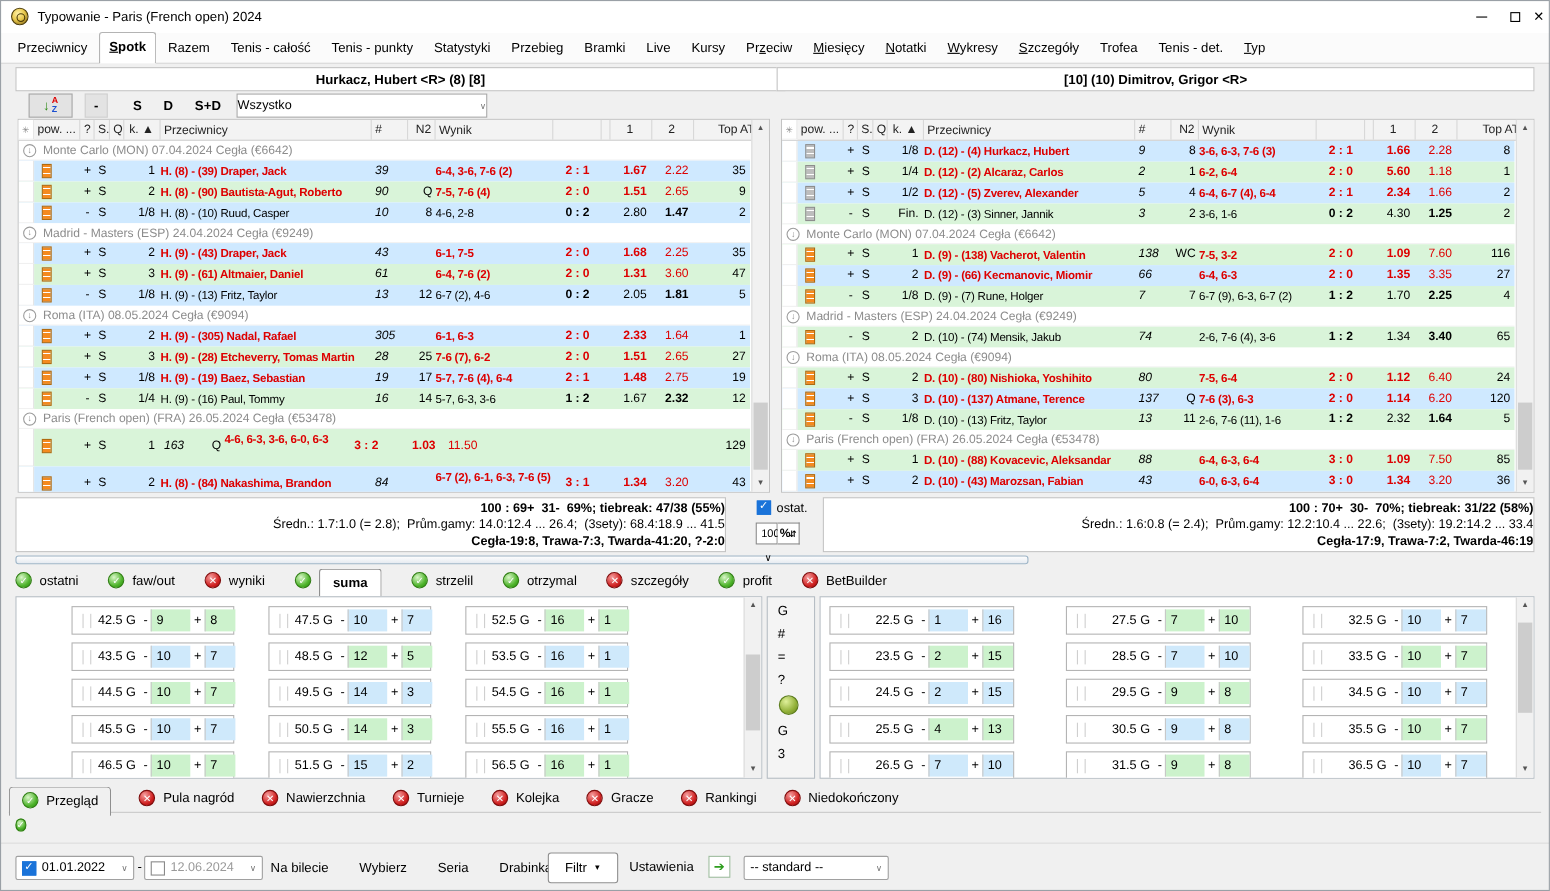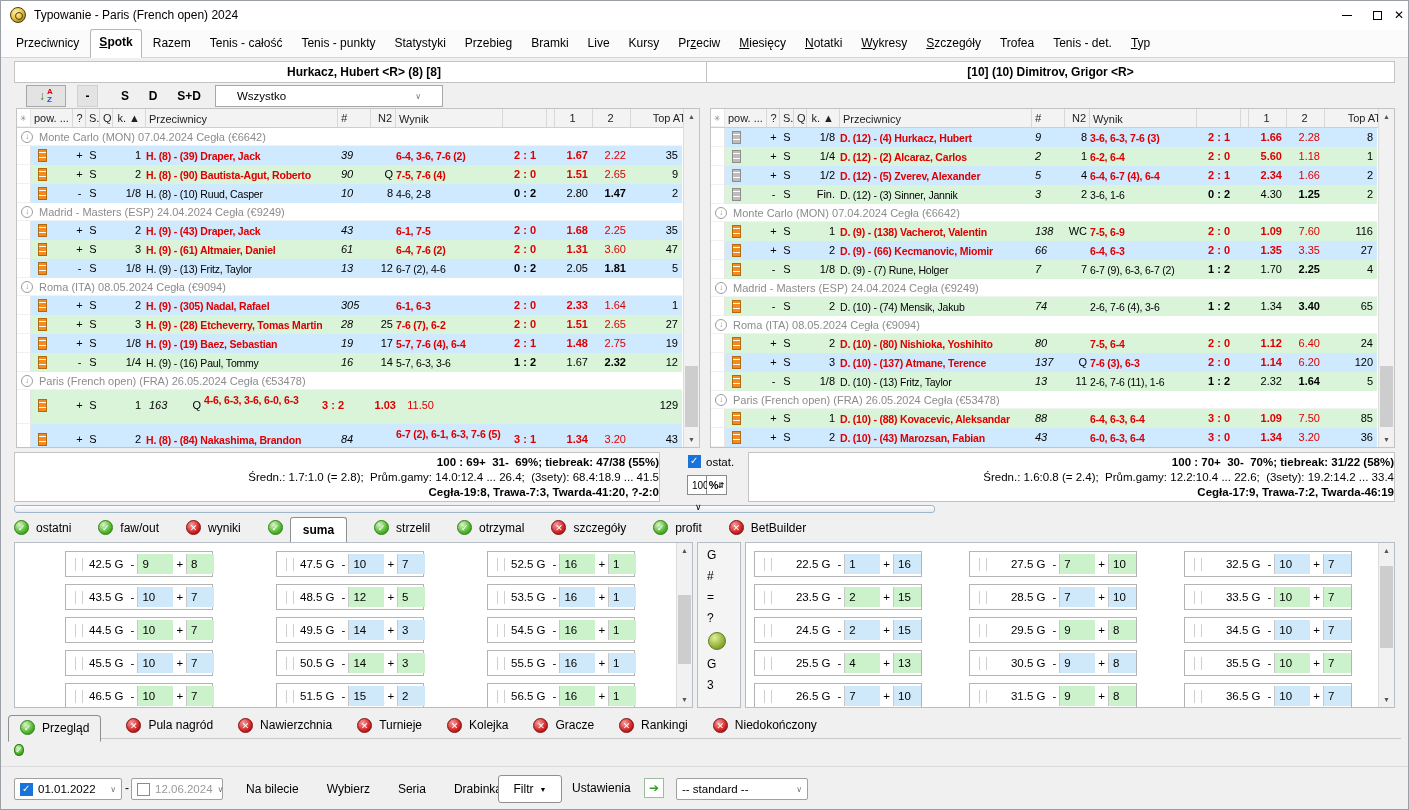--- a/index.html
+++ b/index.html
@@ -27,21 +27,21 @@
 #phL{left:14px;width:700px}#phR{left:706px;width:689px}
 
 #ltoolbar{position:absolute;left:14px;top:85px;width:686px;height:24px}
 #sortbtn{position:absolute;left:12px;top:0;width:40px;height:22px;background:#e3e3e3;border:1px solid #a7a7a7;display:flex;align-items:center;justify-content:center;gap:2px}
 #sortbtn .arr{color:#2a8a12;font-size:12px;font-weight:bold;line-height:10px}
 #sortbtn .az{display:flex;flex-direction:column;font-size:8px;line-height:8px;font-weight:bold}
 #sortbtn .az .a{color:#d00}#sortbtn .az .z{color:#1a4fd0}
 #minusbtn{position:absolute;left:63px;top:0;width:21px;height:22px;background:#e3e3e3;border:1px solid #d0d0d0;text-align:center;line-height:20px;font-weight:bold}
 .segbtn{position:absolute;top:0;height:22px;font-weight:bold;font-size:12px;line-height:22px;text-align:center}
 #seg-s{left:100px;width:22px}#seg-d{left:128px;width:22px}#seg-sd{left:156px;width:38px}
-#lfilter{position:absolute;left:201px;top:0;width:228px;height:22px;background:#fff;border:1px solid #a7a7a7;display:flex;align-items:center;padding:0 21px;font-size:11.5px}
+#lfilter{position:absolute;left:201px;top:0;width:228px;height:22px;background:#fff;border:1px solid #a7a7a7;display:flex;align-items:center;padding:0 0;font-size:11.5px}
 .chev{margin-left:auto;color:#777;font-size:8px}
 
 .ttable{position:absolute;top:108px;height:340px;background:#fff;border:1px solid #c3c3c3}
 #tableL{left:16px;width:684px}
 #tableR{left:710px;width:685px}
 .thead{display:flex;height:19px;background:#f3f3f3;border-bottom:1px solid #cfcfcf}
 .th{border-right:1px solid #d8d8d8;font-size:11px;padding:3px 2px 0 3px;white-space:nowrap;overflow:hidden;color:#222}
 .th.star{color:#888;font-size:8px;padding-top:5px}
 .tbody{position:absolute;top:19px;left:0;bottom:0;overflow:hidden}
 .trow{display:flex;height:19px;overflow:hidden}
@@ -98,42 +98,42 @@
 .ftab{display:flex;align-items:center;gap:7px;margin-right:27px;font-size:12px}
 .icheck,.ix{width:15px;height:15px;border-radius:50%;color:#fff;font-size:9px;font-weight:bold;line-height:14px;text-align:center;flex:none}
 .icheck{background:radial-gradient(circle at 35% 30%,#d9f7c8,#4db32a 62%,#2a8a12);border:1px solid #2f7d13}
 .ix{background:radial-gradient(circle at 35% 30%,#f5a0a0,#d02020 62%,#8e0e0e);border:1px solid #7e0c0c}
 .tabbox{background:#fff;border:1px solid #8f8f8f;border-bottom:1px solid #fff;border-radius:3px 3px 0 0;padding:5px 12px 7px;font-weight:bold;margin-bottom:-6px}
 
 .grid{position:absolute;top:542px;height:166px;background:#fff;border:1px solid #b6bdc4}
 #gridL{left:14px;width:679px}
 #gridR{left:745px;width:650px}
 .ginner{position:absolute;left:0;top:0;right:16px;bottom:0;display:grid;grid-auto-flow:column;padding-top:8px;overflow:hidden}
-#gridL .ginner{grid-template-rows:repeat(5,33px);grid-template-columns:repeat(3,148px);column-gap:63px;padding-left:50px}
+#gridL .ginner{grid-template-rows:repeat(5,33px);grid-template-columns:repeat(3,148px);column-gap:31px;padding-left:50px}
 #gridR .ginner{grid-template-rows:repeat(5,33px);grid-template-columns:repeat(3,168px);column-gap:47px;padding-left:8px}
 .gbox{height:26px;border:1px solid #b4b4b4;background:#fff;display:flex;align-items:center;padding-left:9px;font-size:11.5px}
 .tick{width:1px;height:13px;background:#cfcfcf;margin-right:6px;flex:none}
 .glabel{flex:1;text-align:right;padding-right:4px;white-space:nowrap}
 .gsign{padding:0 3px}
 .gval{width:36px;height:20px;line-height:20px;padding-left:4px;border-left:1px solid #c8c8c8;flex:none}
 .gval.v2{width:28px}
 .gval.green{background:#ccf2cc}.gval.blue{background:#cfe9fb}
 #midstrip{position:absolute;left:697px;top:542px;width:44px;height:166px;background:#f4f4f4;border:1px solid #b6bdc4;display:flex;flex-direction:column;align-items:flex-start;padding:5px 0 0 9px;gap:7px;font-size:12px}
 .led{width:18px;height:18px;border-radius:50%;background:radial-gradient(circle at 35% 30%,#dff09a,#8fae35 62%,#66801f);border:1px solid #5c7d1d;margin-left:1px;flex:none}
 
 #btabs{position:absolute;left:8px;top:712px;width:1393px;height:27px;display:flex;align-items:center;border-bottom:1px solid #c9c9c9}
 .btab{display:flex;align-items:center;gap:7px;margin-right:25px;font-size:12px;white-space:nowrap}
 .btab.active{background:#f0f0f0;border:1px solid #8f8f8f;border-bottom:1px solid #f0f0f0;border-radius:4px 4px 0 0;padding:4px 11px 6px;margin-bottom:-7px}
 #lonecheck{position:absolute;left:14px;top:742px}
 
 #bottombar{position:absolute;left:0;top:766px;width:1409px;height:44px;background:#f0f0f0;border-top:1px solid #dcdcdc}
 .combo{position:absolute;top:11px;height:22px;background:#fff;border:1px solid #a0a0a0;border-radius:2px;display:flex;align-items:center;padding:0 5px;font-size:11.5px;gap:5px}
 #combo-from{left:14px;width:108px}
 #dash{position:absolute;left:125px;top:14px}
-#combo-to{left:131px;width:92px}
+#combo-to{left:131px;width:108px}
 #combo-to .dateval{color:#9a9a9a}
 #flatbtns{position:absolute;left:246px;top:11px;display:flex;gap:28px;align-items:center;height:22px;font-size:12px}
 .flatbtn{white-space:nowrap}
 #filtrbtn{position:absolute;left:498px;top:8px;width:64px;height:28px;background:#fff;border:1px solid #8f8f8f;border-radius:3px;display:flex;align-items:center;justify-content:center;gap:6px;font-size:12px}
 #filtrbtn .down{font-size:7px}
 #ustaw{position:absolute;left:572px;top:14px;font-size:12px}
 #arrowbtn{position:absolute;left:644px;top:11px;width:20px;height:20px;background:#fff;border:1px solid #9dbb9d;display:flex;align-items:center;justify-content:center;color:#2f9e1f;font-size:12px;font-weight:bold}
 #combo-preset{left:676px;width:132px}
 </style>
 </head>
@@ -536,21 +536,21 @@
       <div class="trow bg-green win">
         <div class="c c0"></div>
         <div class="c c1"><span class="ricon"></span></div>
         <div class="c c2">+</div>
         <div class="c c3">S</div>
         <div class="c c4"></div>
         <div class="c c5">1</div>
         <div class="c c6">D. (9) - (138) Vacherot, Valentin</div>
         <div class="c c7">138</div>
         <div class="c c8">WC</div>
-        <div class="c c9">7-5, 6-9</div>
+        <div class="c c9">7-5, 3-2</div>
         <div class="c c10">2 : 0</div>
         <div class="c c11"></div>
         <div class="c c12">1.09</div>
         <div class="c c13">7.60</div>
         <div class="c c14">116</div>
       </div>
       <div class="trow bg-blue win">
         <div class="c c0"></div>
         <div class="c c1"><span class="ricon"></span></div>
         <div class="c c2">+</div>

